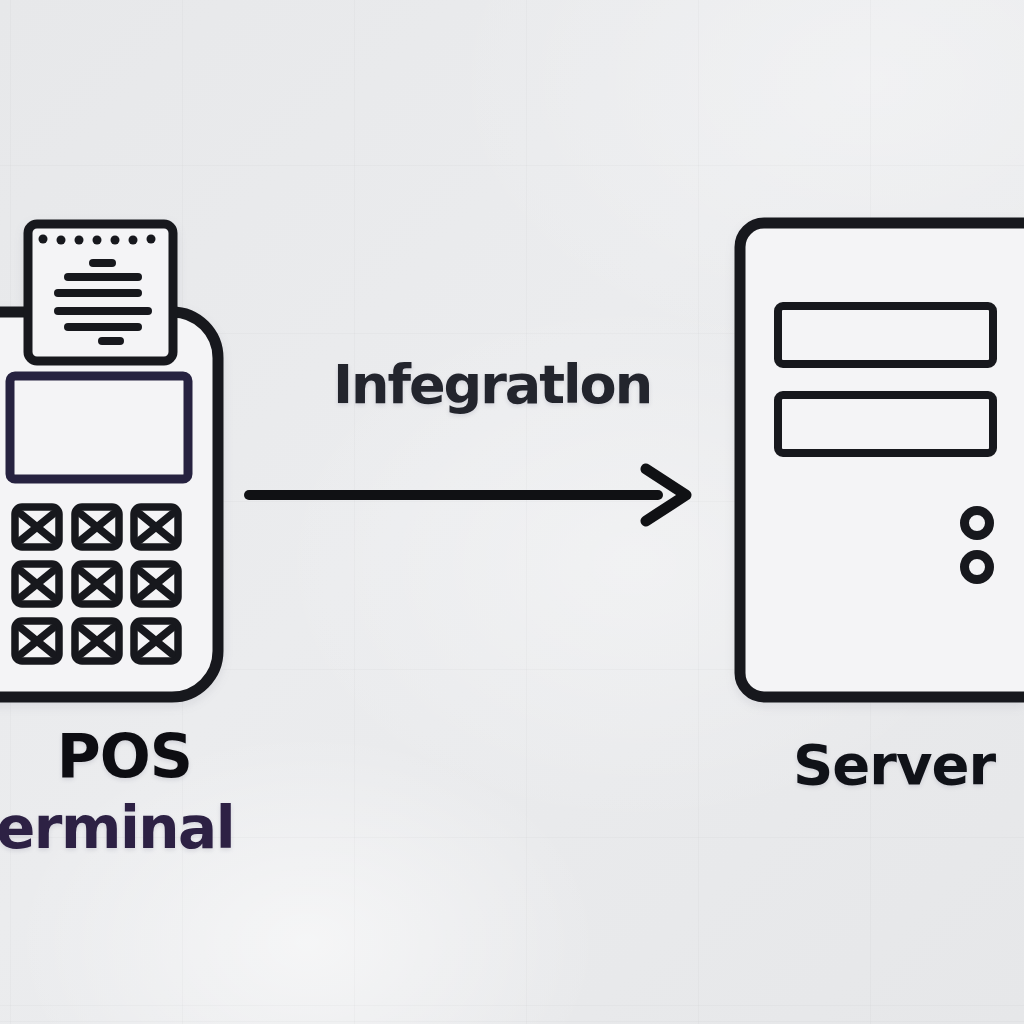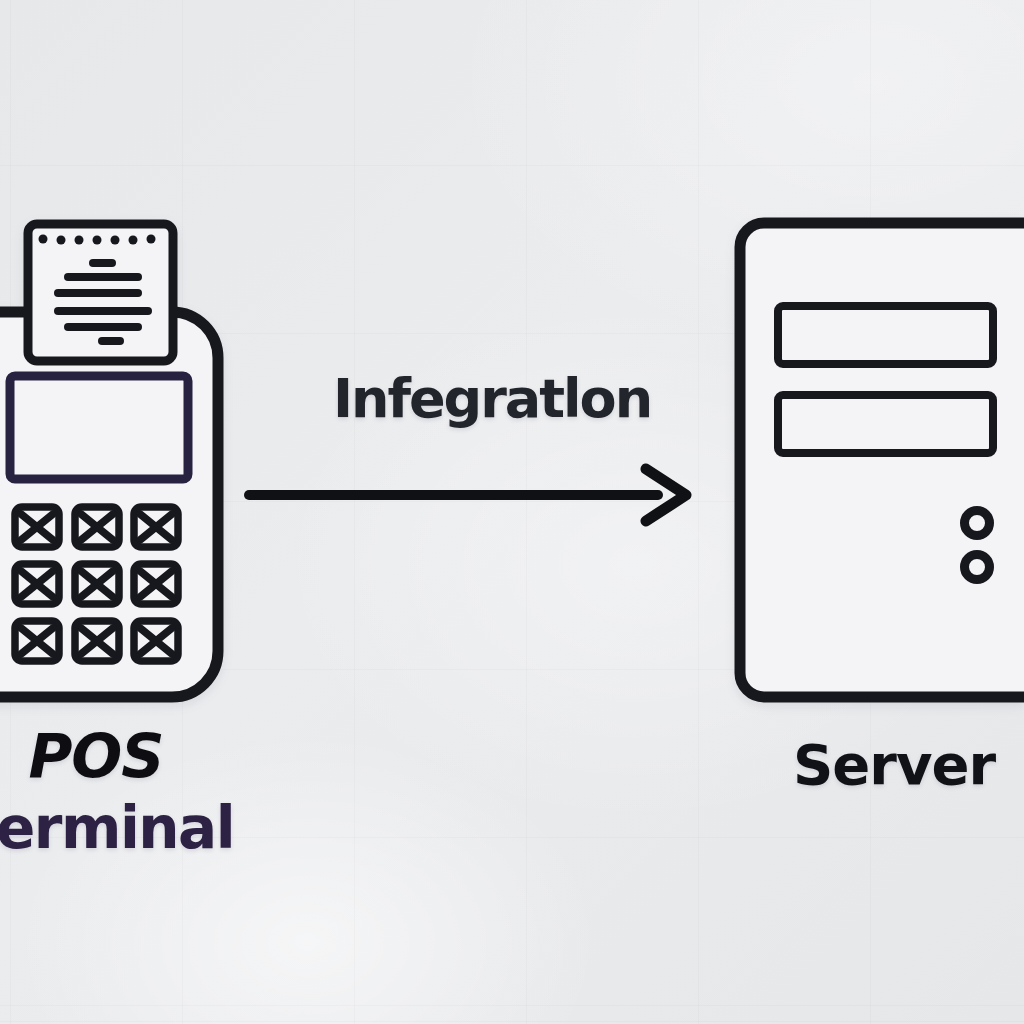--- a/index.html
+++ b/index.html
@@ -20,26 +20,26 @@
       repeating-linear-gradient(0deg,  rgba(0,0,0,0.018) 0 1px, transparent 1px 168px);
     background-position:10px 0, 0 -18px;
   }
   .abs{position:absolute;}
   .label{
     line-height:1;white-space:nowrap;
     text-shadow:0 2px 4px rgba(100,100,125,.18);
     font-weight:bold;
   }
   #integration-label{
-    left:292px;top:372px;width:400px;text-align:center;
+    left:292px;top:358px;width:400px;text-align:center;
     font-size:54px;letter-spacing:-2px;color:var(--text-dark,#23252d);
   }
   #pos-label-line1{
-    left:0;top:726px;width:192px;text-align:center;
-    font-size:60px;letter-spacing:-1px;color:var(--pos-text,#0d0d12);font-style:italic;
+    left:0;top:726px;width:192px;text-align:right;
+    font-size:60px;letter-spacing:-1px;color:var(--pos-text,#0d0d12);
   }
   #pos-label-line2{
     left:-4px;top:799px;
     font-size:58px;letter-spacing:-1.5px;color:var(--terminal-text,#2d2144);
   }
   #server-label{
     left:744px;top:737px;width:300px;text-align:center;
     font-size:56px;letter-spacing:-1px;color:var(--server-text,#101218);
   }
   svg{overflow:visible;}

